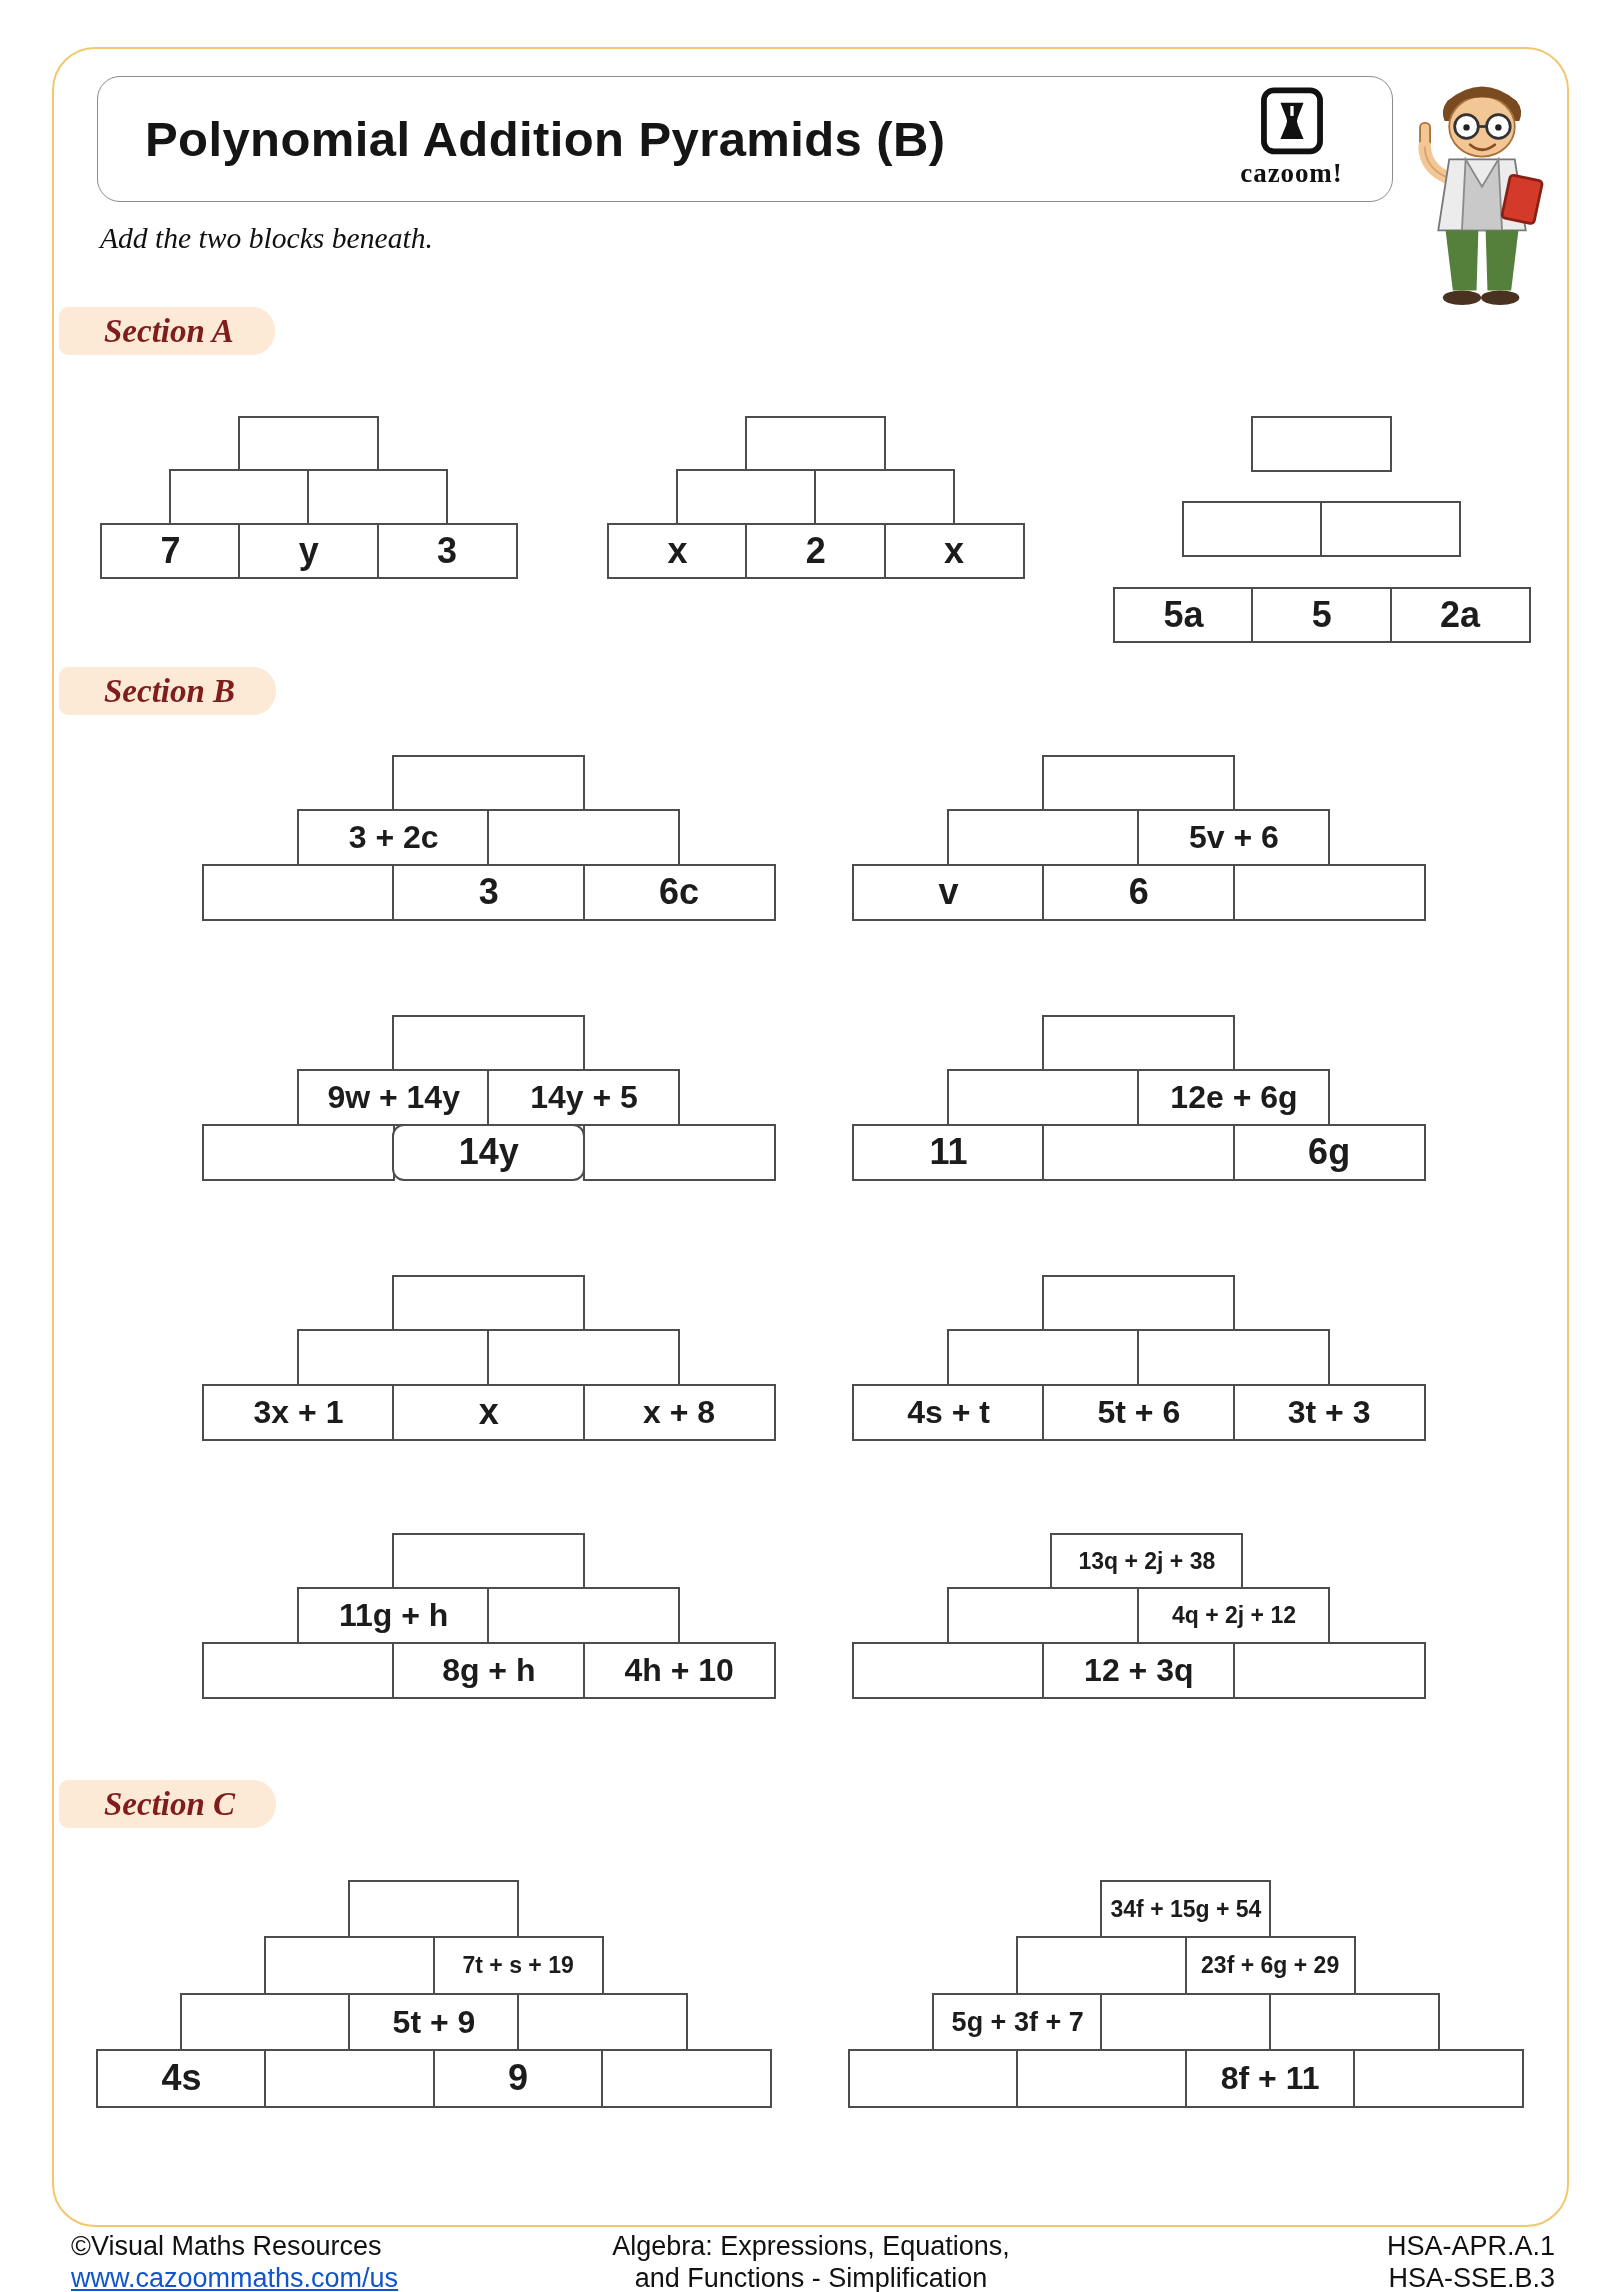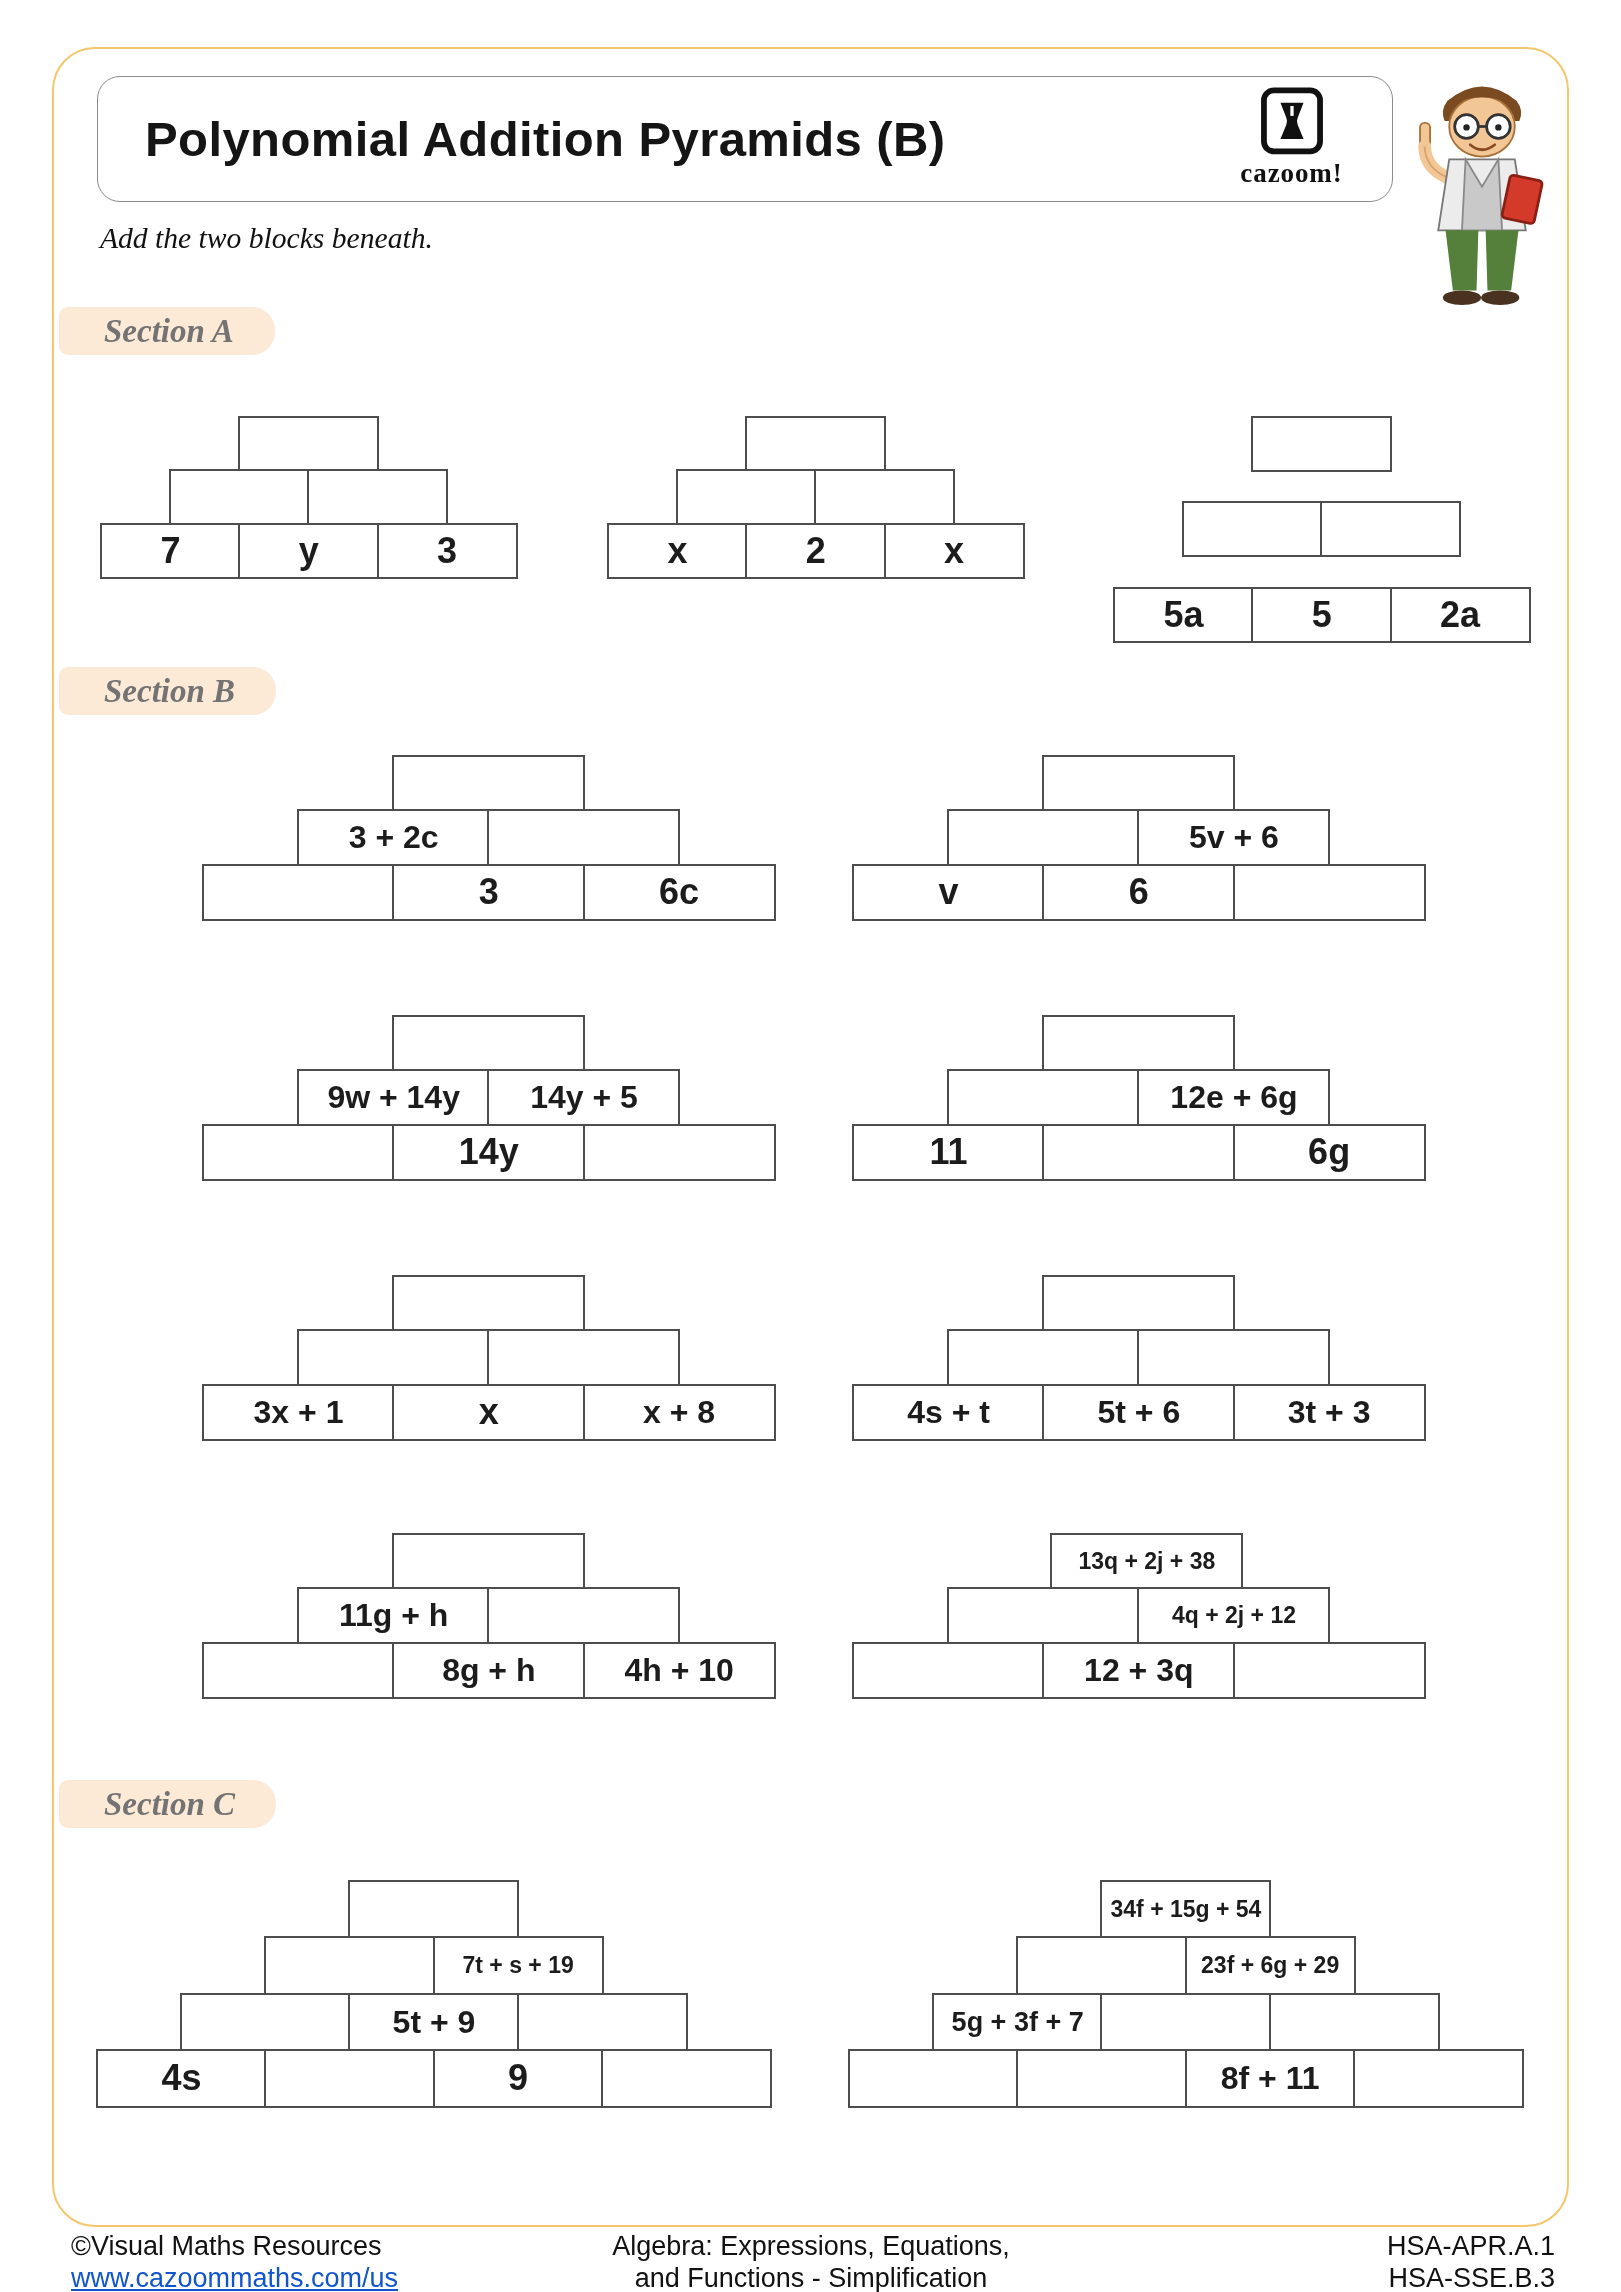--- a/index.html
+++ b/index.html
@@ -30,21 +30,21 @@
   .teacher{position:absolute;left:1397px;top:70px;width:170px;height:246px;}
   .instruction{
     position:absolute;left:100px;top:222px;
     font-family:"Liberation Serif", serif;font-style:italic;font-size:29.6px;color:#111;
   }
   .section-label{
     position:absolute;left:59px;height:48px;line-height:48px;
     padding:0 41px 0 45px;background:#fcead6;
     border-radius:9px 23px 23px 9px;
     font-family:"Liberation Serif", serif;font-style:italic;font-weight:bold;
-    font-size:33px;color:#737373;white-space:nowrap;
+    font-size:33px;color:#7f1d1d;white-space:nowrap;
   }
   #label-a{top:307px;}
   #label-b{top:667px;}
   #label-c{top:1780px;}
   .pyr{position:absolute;display:flex;flex-direction:column;align-items:center;}
   .pyr-row{display:flex;}
   .pyr-row + .pyr-row{margin-top:-2.7px;}
   .pyr-cell{
     box-sizing:border-box;border:2.7px solid #4d4d4d;background:#fff;
     display:flex;align-items:center;justify-content:center;
@@ -185,21 +185,21 @@
 <div class="pyr" style="left:202px;top:1015px;">
     <div class="pyr-row">
       <div class="pyr-cell" style="width: 193px; height: 57px;"></div>
     </div>
     <div class="pyr-row">
       <div class="pyr-cell" style="width: 193px; height: 57px; font-size: 32px;">9w + 14y</div>
       <div class="pyr-cell" style="width: 193px; height: 57px; font-size: 32px;">14y + 5</div>
     </div>
     <div class="pyr-row">
       <div class="pyr-cell" style="width: 193px; height: 57px;"></div>
-      <div class="pyr-cell" style="width: 193px; height: 57px; font-size: 36px;">14y</div>
+      <div class="pyr-cell" style="width: 193px; height: 57px; font-size: 36px; border-radius: 12px;">14y</div>
       <div class="pyr-cell" style="width: 193px; height: 57px;"></div>
     </div>
   </div>
 <div class="pyr" style="left:852px;top:1015px;">
     <div class="pyr-row">
       <div class="pyr-cell" style="width: 193px; height: 57px;"></div>
     </div>
     <div class="pyr-row">
       <div class="pyr-cell" style="width: 193px; height: 57px;"></div>
       <div class="pyr-cell" style="width: 193px; height: 57px; font-size: 32px;">12e + 6g</div>

